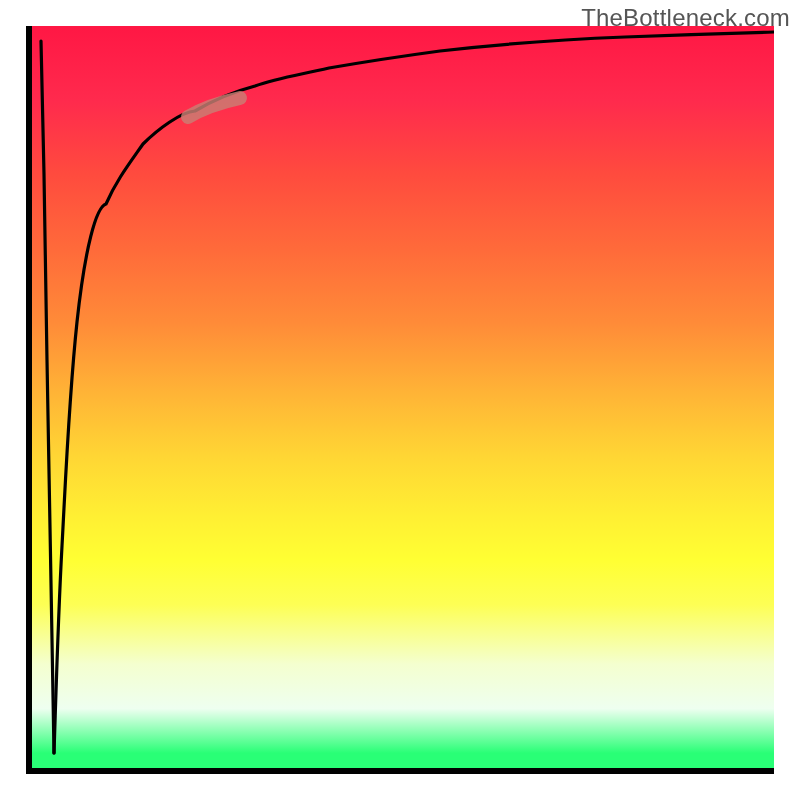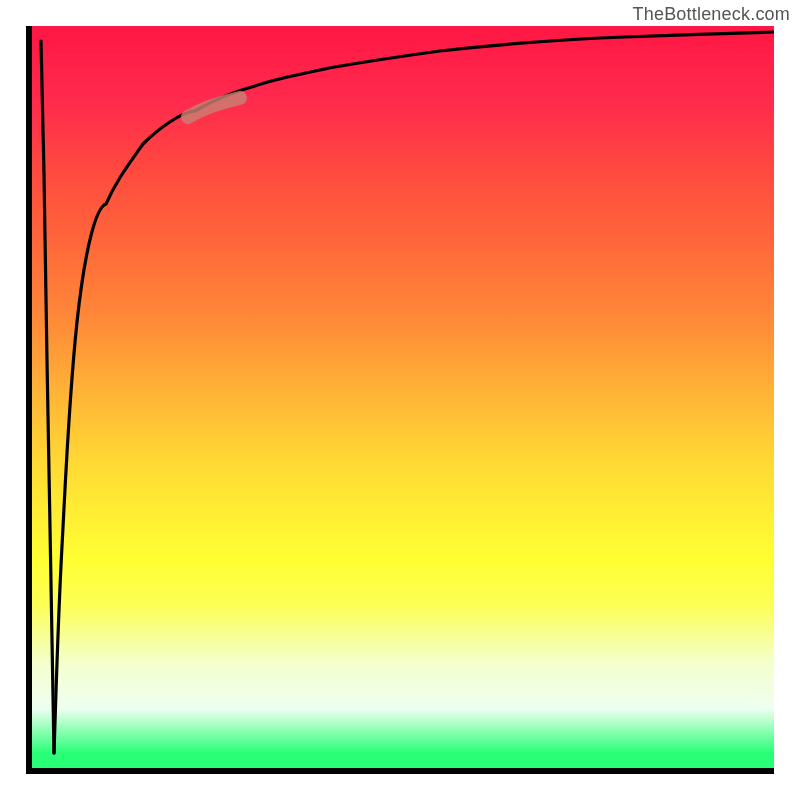--- a/index.html
+++ b/index.html
@@ -13,21 +13,21 @@
   }
   .viewport {
     position: relative;
     width: 800px;
     height: 800px;
   }
   .attribution {
     position: absolute;
     top: 4px;
     right: 10px;
-    font-size: 18px;
+    font-size: 24px;
     font-weight: 400;
     color: #555555;
     letter-spacing: 0.2px;
     z-index: 10;
   }
   .chart-frame {
     position: absolute;
     left: 26px;
     top: 26px;
     width: 748px;

